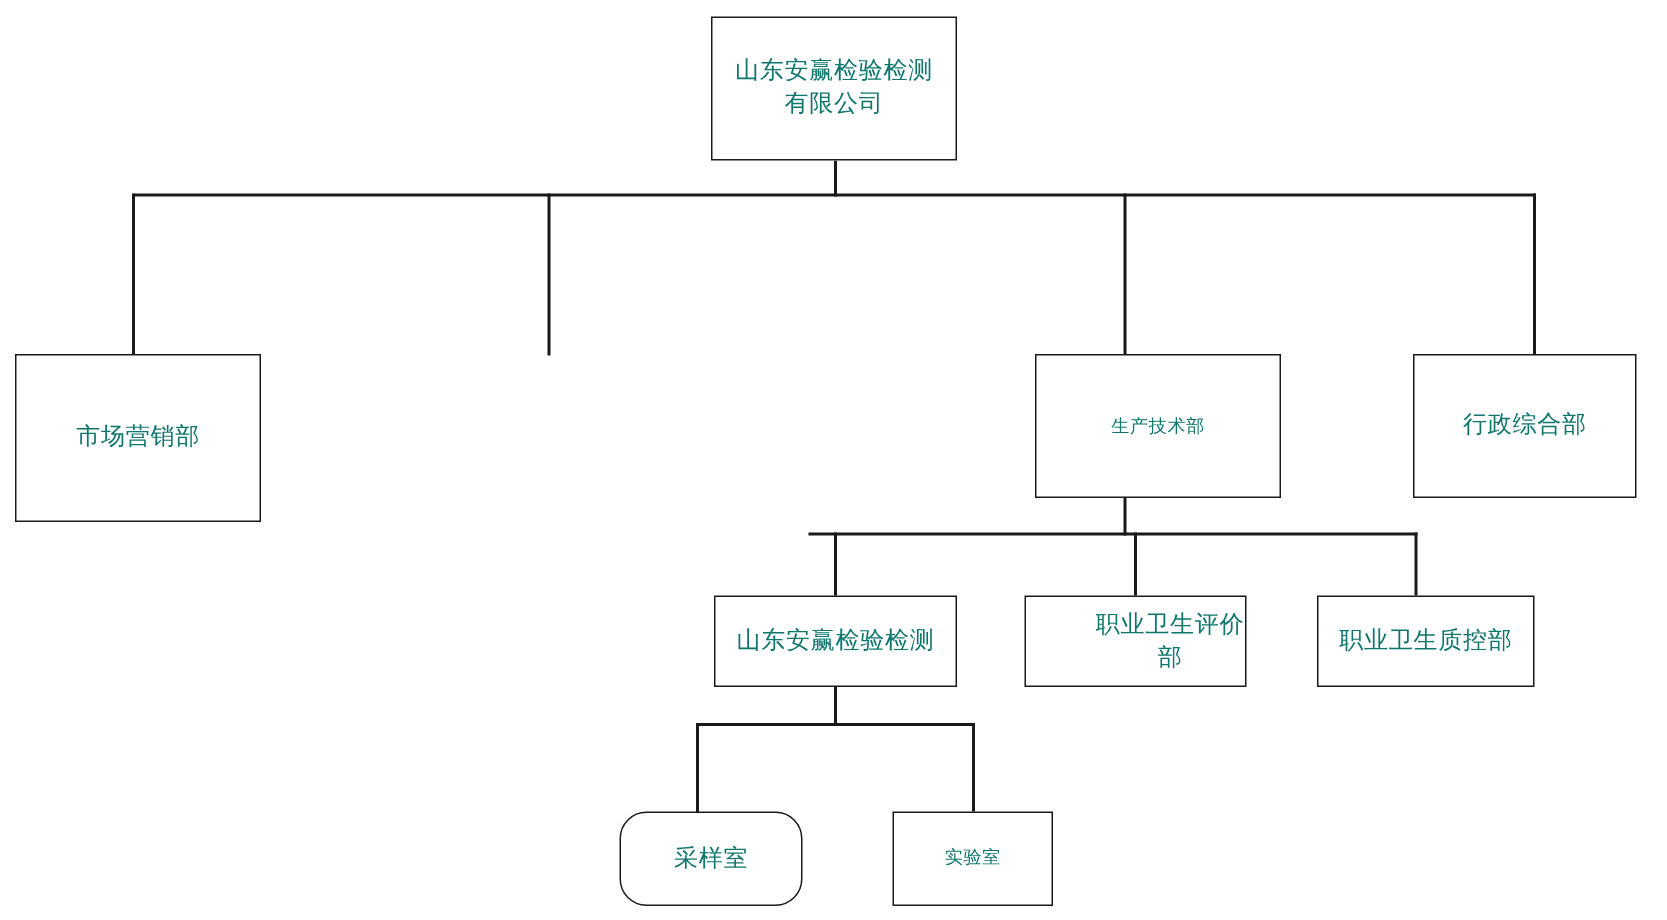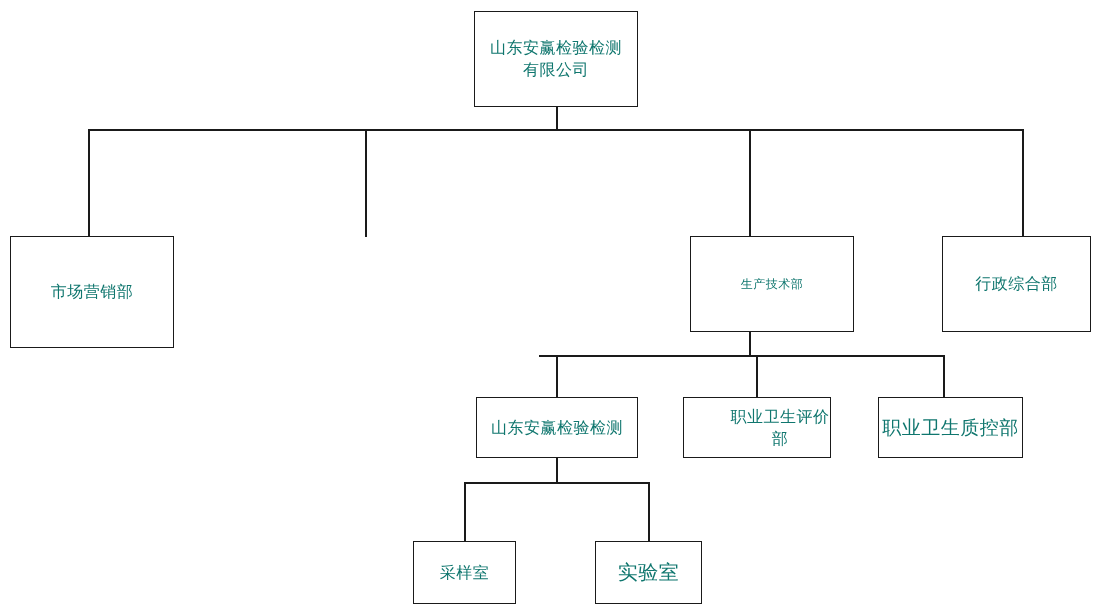--- a/index.html
+++ b/index.html
@@ -34,23 +34,23 @@
     letter-spacing: 0.5px;
   }
   
   .n-root      { left: 474px; top: 11px;  width: 164px; height: 96px; font-size: 16px; }
   .n-market    { left: 10px;  top: 236px; width: 164px; height: 112px; font-size: 16px; }
   .n-finance   { left: 283px; top: 236px; width: 164px; height: 96px; font-size: 16px; }
   .n-prodtech  { left: 690px; top: 236px; width: 164px; height: 96px; font-size: 12px; }
   .n-admin     { left: 942px; top: 236px; width: 149px; height: 96px; font-size: 16px; text-align: right; }
   .n-ohdetect  { left: 476px; top: 397px; width: 162px; height: 61px; font-size: 16px; }
   .n-oheval    { left: 683px; top: 397px; width: 148px; height: 61px; font-size: 16px; padding-left: 46px; }
-  .n-ohqc      { left: 878px; top: 397px; width: 145px; height: 61px; font-size: 19px; }
-  .n-sampling  { left: 413px; top: 541px; width: 103px; height: 63px; font-size: 16px; }
-  .n-lab       { left: 595px; top: 541px; width: 107px; height: 63px; font-size: 20px; }
+  .n-ohqc      { left: 878px; top: 397px; width: 145px; height: 61px; font-size: 16px; }
+  .n-sampling  { left: 413px; top: 541px; width: 122px; height: 63px; font-size: 16px; border-radius: 18px; }
+  .n-lab       { left: 595px; top: 541px; width: 107px; height: 63px; font-size: 12px; font-family: Liberation Mono, monospace; }
 
   
   .conn {
     position: absolute;
     background: #1a1a1a;
     z-index: 1;
   }
   .v { width: 2px; }
   .h { height: 2px; }
 

